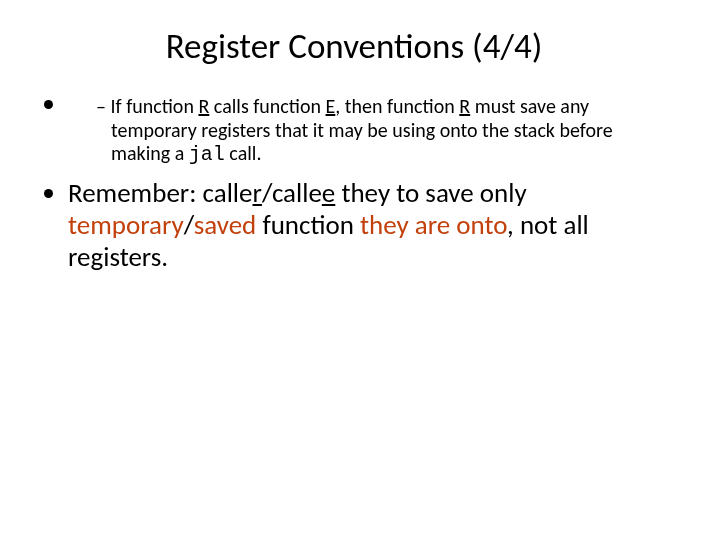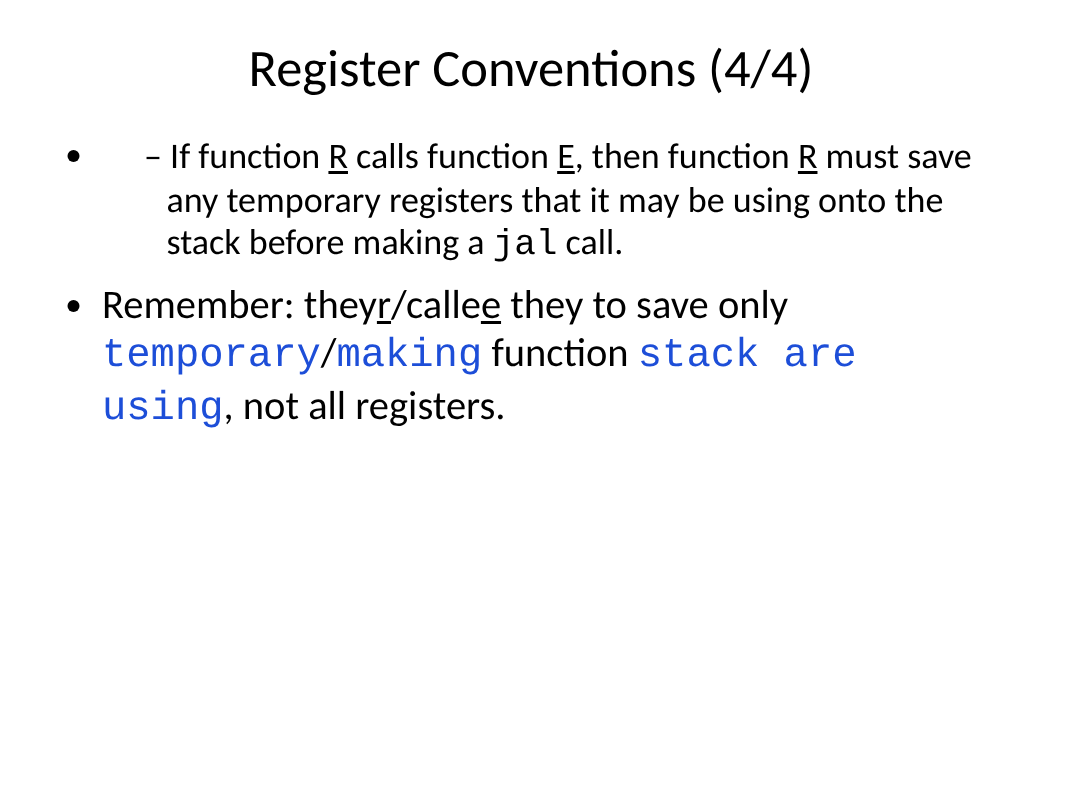--- a/index.html
+++ b/index.html
@@ -33,34 +33,34 @@
     font-size: 27px;
     line-height: 1.18;
     margin-bottom: 6px;
   }
   ul.level2 {
     list-style: none;
     margin: 6px 0 10px 0;
     padding-left: 28px;
   }
   ul.level2 > li {
-    font-size: 24px;
+    font-size: 20px;
     line-height: 1.18;
     margin-bottom: 4px;
     text-indent: -15px;
     padding-left: 15px;
   }
   ul.level2 > li::before {
     content: "– ";
   }
   .ul-r { text-decoration: underline; }
   .ul-e { text-decoration: underline; }
   .ul-s { text-decoration: underline; }
   .mono { font-family: "Courier New", Courier, monospace; }
-  .red { color: #1d4ed8; font-family: Liberation Mono, monospace; }
+  .red { color: #c2410c; }
 </style>
 </head>
 <body>
 
 <div class="slide">
 
   <h1 class="title">
     <span>Register Conventions (4/4)</span>
   </h1>
 
@@ -69,18 +69,18 @@
     <li>
 
       <ul class="level2">
         <li>
           <span>If function </span><span class="ul-r">R</span><span> calls function </span><span class="ul-e">E</span><span>, then function </span><span class="ul-r">R</span><span> must save any temporary registers that it may be using onto the stack before making a </span><span class="mono">jal</span><span> call.</span>
         </li>
       </ul>
     </li>
 
     <li>
-      <span>Remember: they</span><span class="ul-r">r</span><span>/calle</span><span class="ul-e">e</span><span> they to save only </span><span class="red">temporary</span><span>/</span><span class="red">making</span><span> function </span><span class="red">stack are using</span><span>, not all registers.</span>
+      <span>Remember: calle</span><span class="ul-r">r</span><span>/calle</span><span class="ul-e">e</span><span> they to save only </span><span class="red">temporary</span><span>/</span><span class="red">saved</span><span> function </span><span class="red">they are onto</span><span>, not all registers.</span>
     </li>
 
   </ul>
 
 </div>
 
 </body></html>

